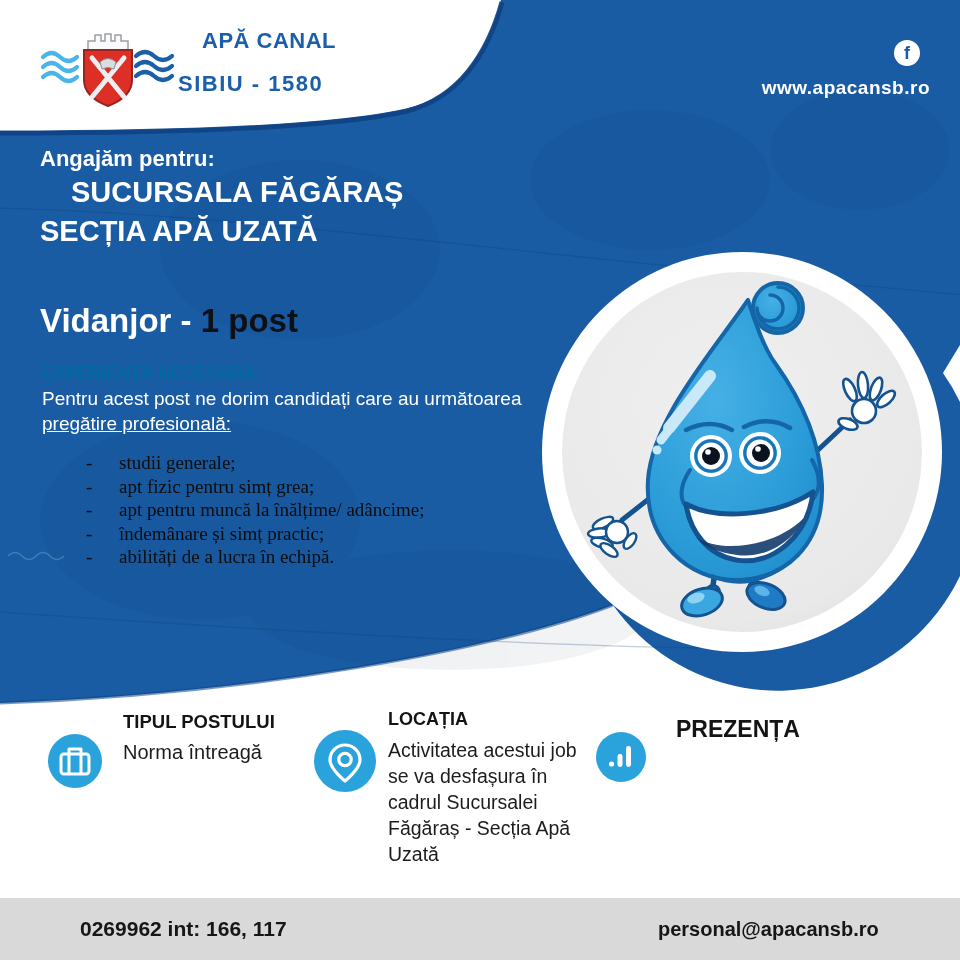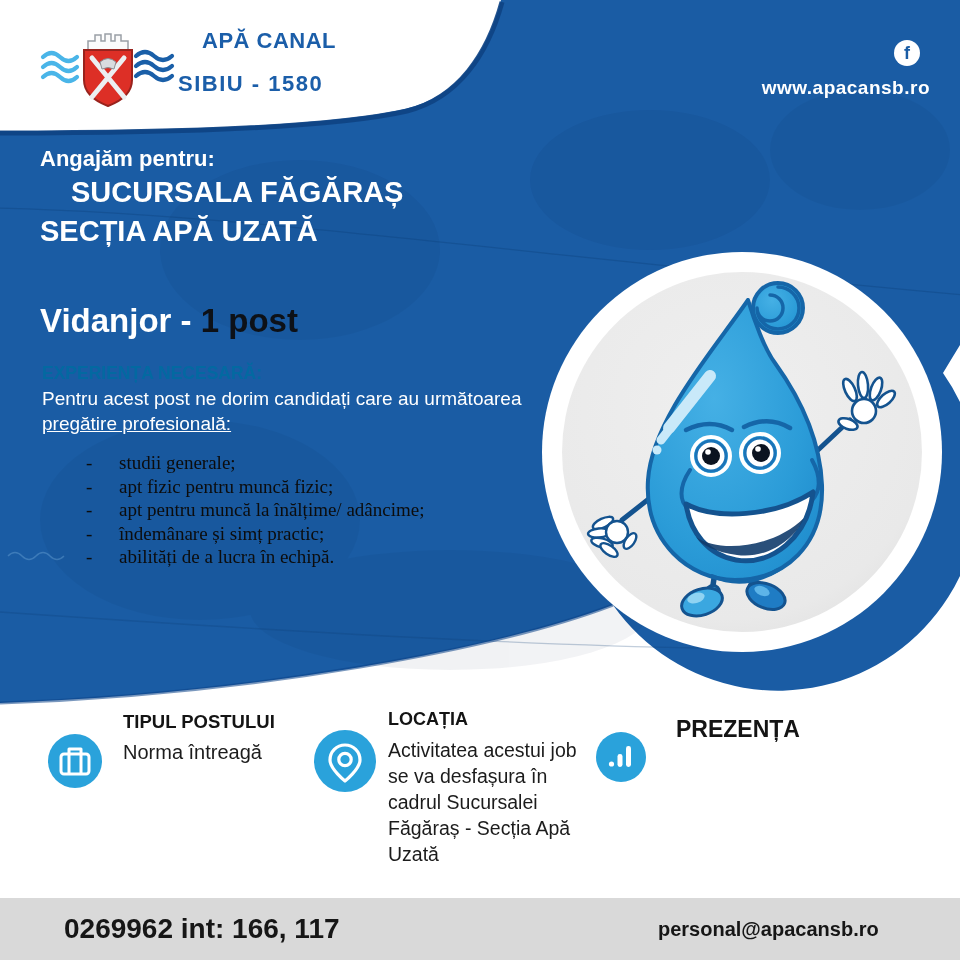--- a/index.html
+++ b/index.html
@@ -39,22 +39,22 @@
   .d1-title{left:123px;top:711px;font-size:18.5px;}
   .d1-value{left:123px;top:741px;font-size:20px;color:#1c1c1c;}
   .d2-title{left:388px;top:709px;font-size:18px;}
   .d2-text{left:388px;top:737px;width:205px;font-size:19.5px;line-height:26px;color:#1c1c1c;}
   .d3-title{left:676px;top:716px;font-size:23px;}
   .d3-text{left:676px;top:754px;width:262px;font-size:20.5px;line-height:27px;color:#1c1c1c;}
   .icon-svg{position:absolute;}
 
   
   .footer-band{left:0;top:898px;width:960px;height:62px;background:#d9d9d9;}
-  .footer-phone{left:64px;top:898px;height:62px;display:flex;align-items:center;
-                font-size:28px;font-weight:700;color:#161616;}
+  .footer-phone{left:80px;top:898px;height:62px;display:flex;align-items:center;
+                font-size:21px;font-weight:700;color:#161616;}
   .footer-email{left:658px;top:898px;height:62px;display:flex;align-items:center;
                 font-size:20px;font-weight:700;color:#161616;}
 </style>
 </head>
 <body>
 
 <div class="stage">
 
   <svg class="bg" viewBox="0 0 960 960">
     <defs>
@@ -216,21 +216,21 @@
   <div class="abs exp-line l1">Pentru acest post ne dorim candidați care au următoarea</div>
   <div class="abs exp-line l2">pregătire profesională:</div>
 
   <ul class="abs exp-list">
     <li>
       <span class="dash">-</span>
       <span>studii generale;</span>
       </li>
     <li>
       <span class="dash">-</span>
-      <span>apt fizic pentru muncă fizic;</span>
+      <span>apt fizic pentru simț grea;</span>
       </li>
     <li>
       <span class="dash">-</span>
       <span>apt pentru muncă la înălțime/ adâncime;</span>
       </li>
     <li>
       <span class="dash">-</span>
       <span>îndemânare și simț practic;</span>
       </li>
     <li>

